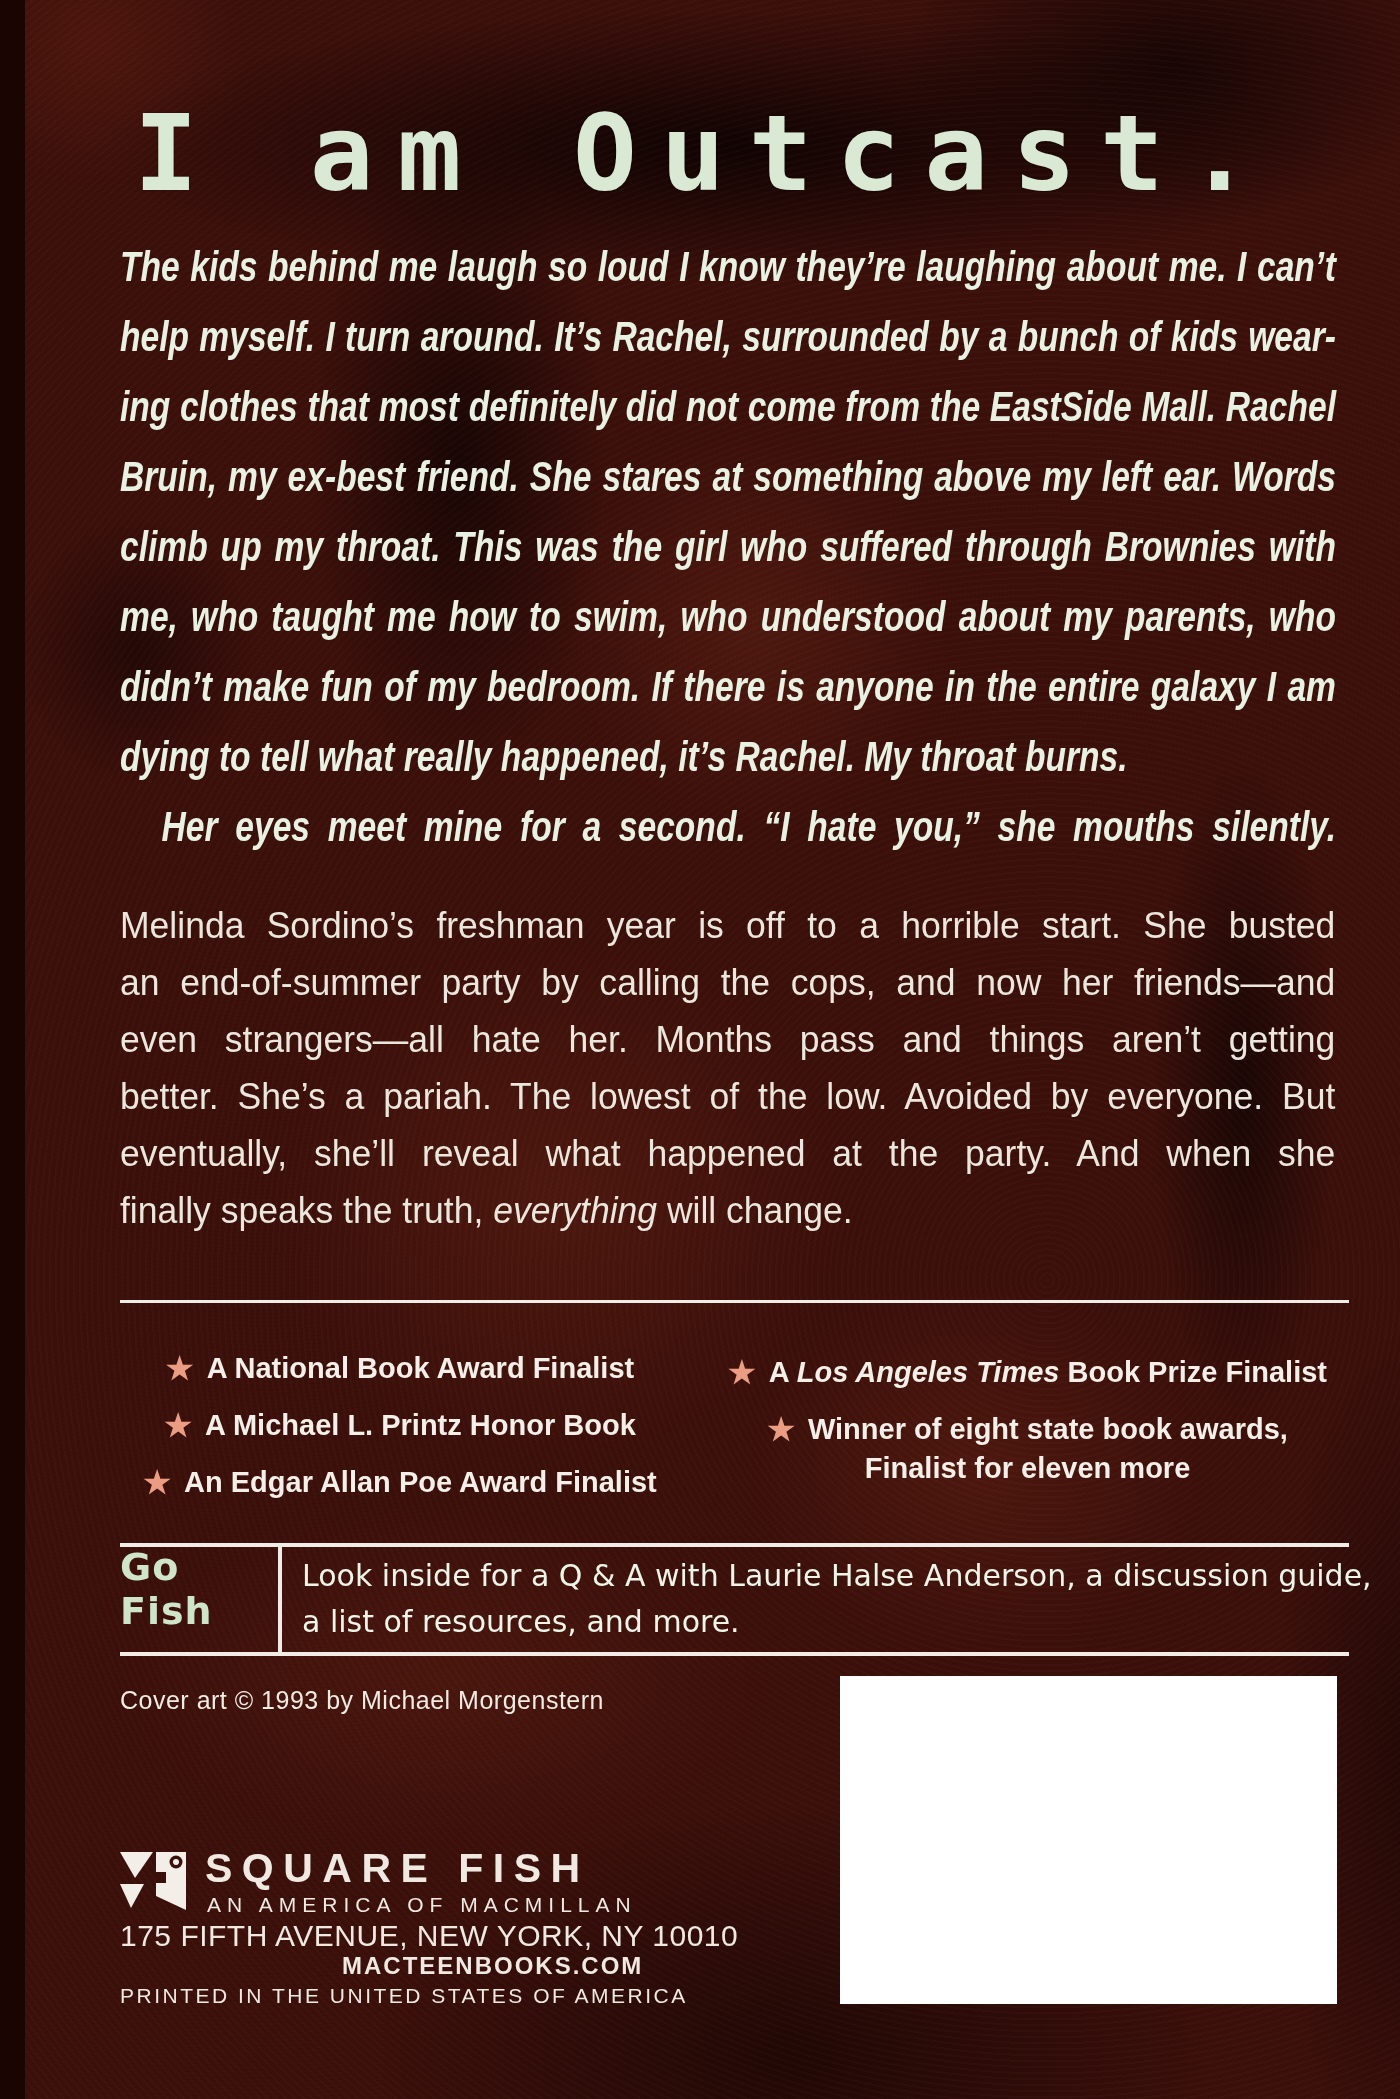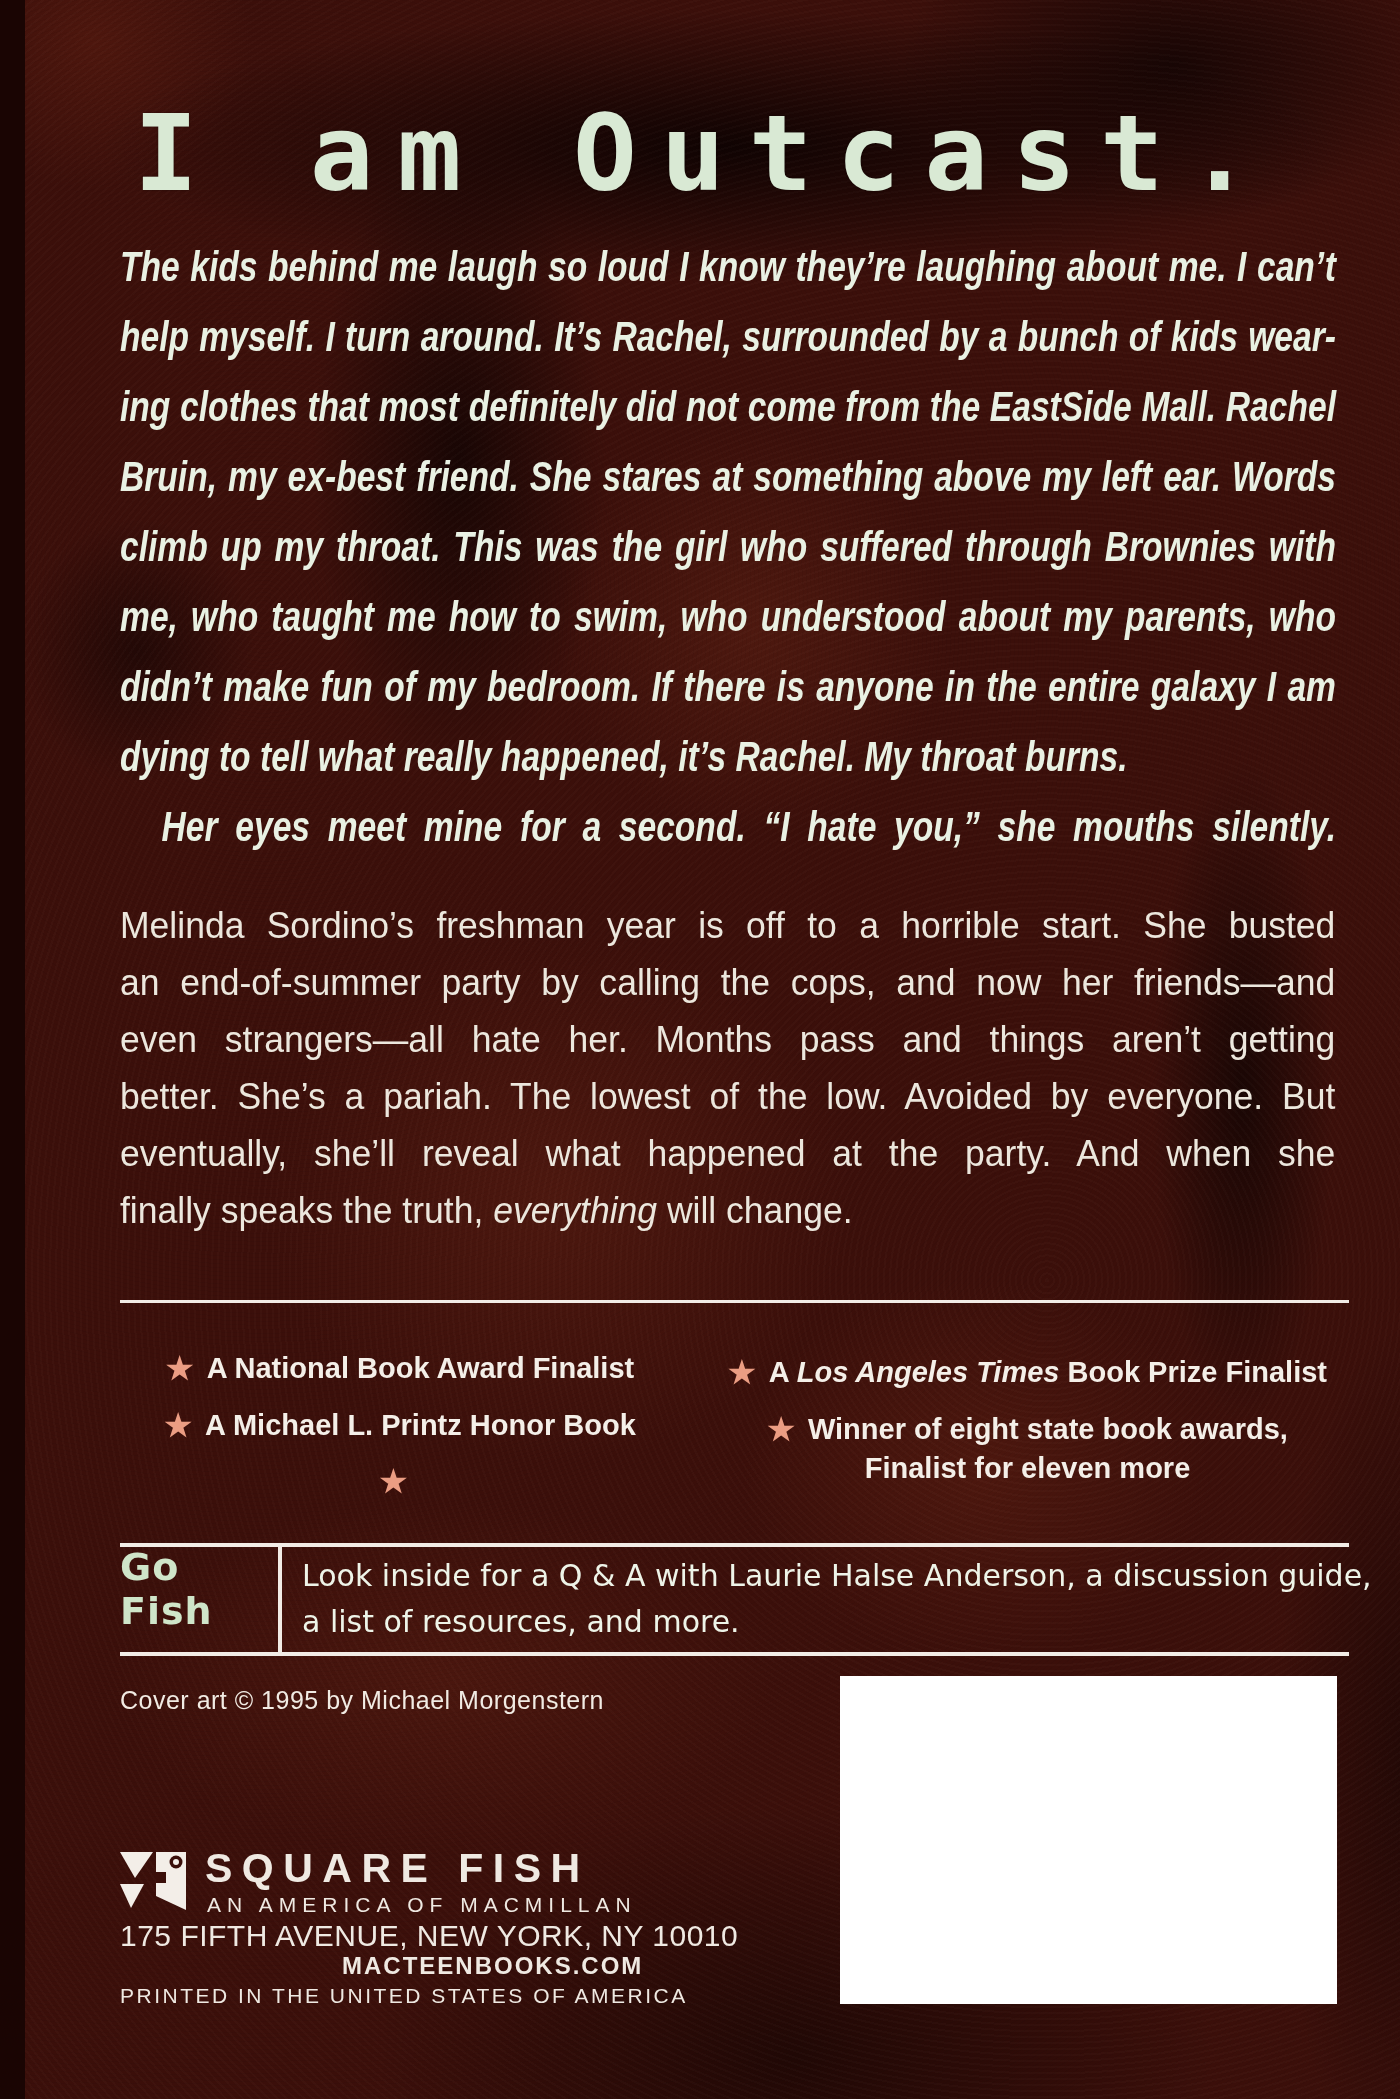--- a/index.html
+++ b/index.html
@@ -122,20 +122,21 @@
   <div class="abs award-row" style="left:95px;top:1352px;width:560px;">
     <span class="star">★</span>
     <span>A National Book Award Finalist</span>
   </div>
   <div class="abs award-row" style="left:95px;top:1409px;width:560px;">
     <span class="star">★</span>
     <span>A Michael L. Printz Honor Book</span>
   </div>
   <div class="abs award-row" style="left:95px;top:1466px;width:560px;">
     <span class="star">★</span>
+    <span>An Edgar Allan Poe Award Finalist</span>
   </div>
 
   <div class="abs award-row" style="left:690px;top:1356px;width:625px;">
     <span class="star">★</span>
     <span><span>A </span><span class="it">Los Angeles Times</span><span> Book Prize Finalist</span></span>
   </div>
   <div class="abs award-row" style="left:690px;top:1413px;width:625px;">
     <span class="star">★</span>
     <span>Winner of eight state book awards,</span>
   </div>
@@ -143,21 +144,21 @@
 
   <div class="abs rule" style="left:95px;top:1543px;width:1229px;height:4px;"></div>
   <div class="abs rule" style="left:95px;top:1652px;width:1229px;height:4px;"></div>
   <div class="abs rule" style="left:253px;top:1543px;width:4px;height:113px;"></div>
   <div class="abs gofish-label-box">
     <span class="gofish-label">Go Fish</span>
   </div>
   <div class="abs gofish-text" style="left:277px;top:1558px;text-align:right;">Look inside for a Q &amp; A with Laurie Halse Anderson, a discussion guide,</div>
   <div class="abs gofish-text" style="left:277px;top:1604px;">a list of resources, and more.</div>
 
-  <div class="abs cover-credit">Cover art © 1995 by Michael Morgenstern</div>
+  <div class="abs cover-credit">Cover art © 1993 by Michael Morgenstern</div>
 
   <div class="abs barcode-box"></div>
 
   <div class="abs" style="left:95px;top:1851px;width:66px;height:60px;">
     <svg width="66" height="60" viewBox="0 0 66 60" xmlns="http://www.w3.org/2000/svg">
       <polygon points="0,1 33,1 15,27" fill="#f3eee8"></polygon>
       <polygon points="0,33 24,33 11,57" fill="#f3eee8"></polygon>
       <rect x="36" y="1" width="30" height="44" fill="#f3eee8"></rect>
       <polygon points="36,45 66,45 66,59" fill="#f3eee8"></polygon>
       <circle cx="56" cy="11" r="6.5" fill="#3b0f0a"></circle>

